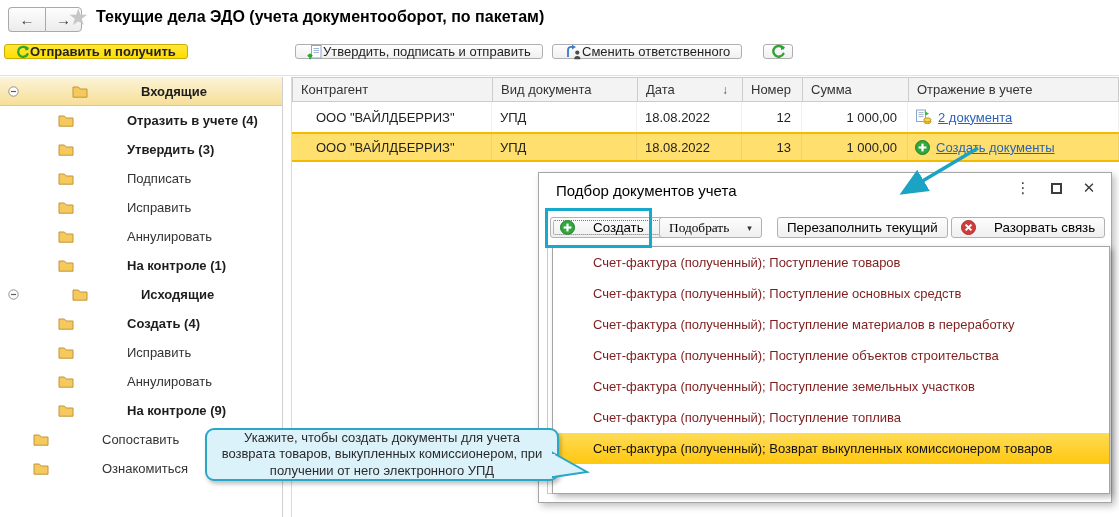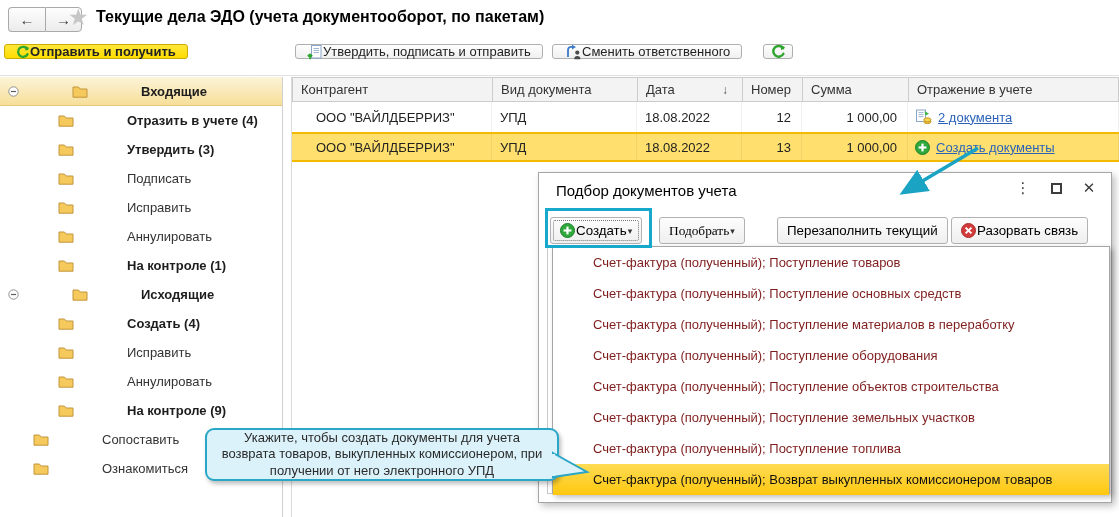--- a/index.html
+++ b/index.html
@@ -63,21 +63,21 @@
   .dialog { left:538px; top:172px; width:574px; height:331px; background:#fff;
             border:1px solid #A6A6A6; box-shadow:3px 3px 7px rgba(0,0,0,0.25); z-index:5; }
   .dlg-title { position:absolute; left:17px; top:9px; font-size:15px; color:#000; white-space:nowrap; }
   .dlg-controls { position:absolute; right:14px; top:6px; display:flex; align-items:center; gap:17px; }
   .ctl { cursor:pointer; color:#3C3C3C; display:flex; align-items:center; justify-content:center; width:16px; height:18px; }
   .ctl-more { font-size:15px; letter-spacing:0; }
   .ctl-max { }
   .ctl-max i { display:block; width:11px; height:11px; border:2px solid #3C3C3C; }
   .ctl-close { font-size:15px; }
   .dlg-list { position:absolute; left:8px; right:8px; top:74px; bottom:8px; border:1px solid #C9C9C9; }
-  .dbtn { position:absolute; top:44px; height:27px; display:inline-flex; align-items:center; gap:1px;
+  .dbtn { position:absolute; top:44px; height:21px; display:inline-flex; align-items:center; gap:18px;
           padding:0 9px; border:1px solid #B2B2B2; border-radius:3px;
           background:linear-gradient(#FDFDFD,#EFEFEF); cursor:pointer; white-space:nowrap; z-index:2; }
   .dbtn-create { left:11px; }
   .focusring { position:absolute; inset:2px; border:1px dotted #777; pointer-events:none; border-radius:2px; }
   .dbtn-pick { left:120px;font-family:Liberation Serif, serif; }
   .dbtn-refill { left:238px; }
   .dbtn-break { left:412px; }
   .caret { font-size:9px; color:#333; }
   .teal-rect { left:545px; top:208px; width:107px; height:40px; border:3px solid #17A9CB; z-index:8; pointer-events:none; }
 
@@ -401,21 +401,20 @@
     <span>Разорвать связь</span>
   </button>
 </div>
 
 <div class="abs teal-rect"></div>
 
 <div class="abs menu">
   <div class="mitem">Счет-фактура (полученный); Поступление товаров</div>
   <div class="mitem">Счет-фактура (полученный); Поступление основных средств</div>
   <div class="mitem">Счет-фактура (полученный); Поступление материалов в переработку</div>
-  <div class="mitem">Счет-фактура (полученный); Поступление оборудования</div>
   <div class="mitem">Счет-фактура (полученный); Поступление объектов строительства</div>
   <div class="mitem">Счет-фактура (полученный); Поступление земельных участков</div>
   <div class="mitem">Счет-фактура (полученный); Поступление топлива</div>
   <div class="mitem hl">Счет-фактура (полученный); Возврат выкупленных комиссионером товаров</div>
 </div>
 
 <div class="abs tooltip">
   <span>Укажите, чтобы создать документы для учета возврата товаров, выкупленных комиссионером, при получении от него электронного УПД</span>
 </div>
 <svg class="abs tail" width="38" height="32">

